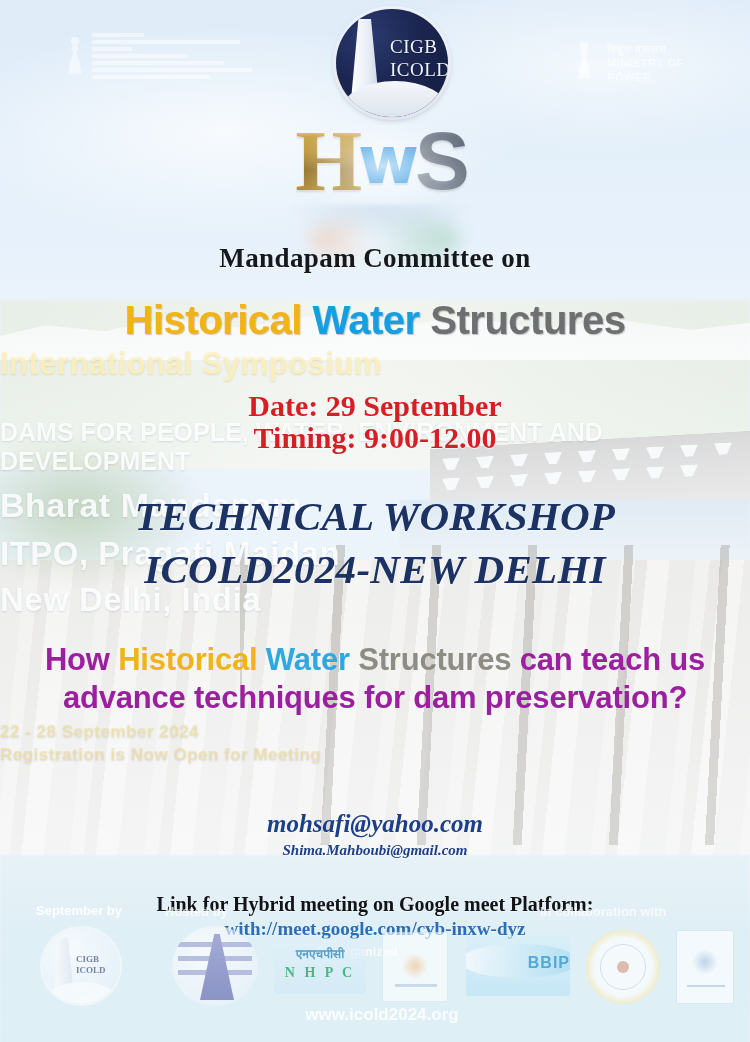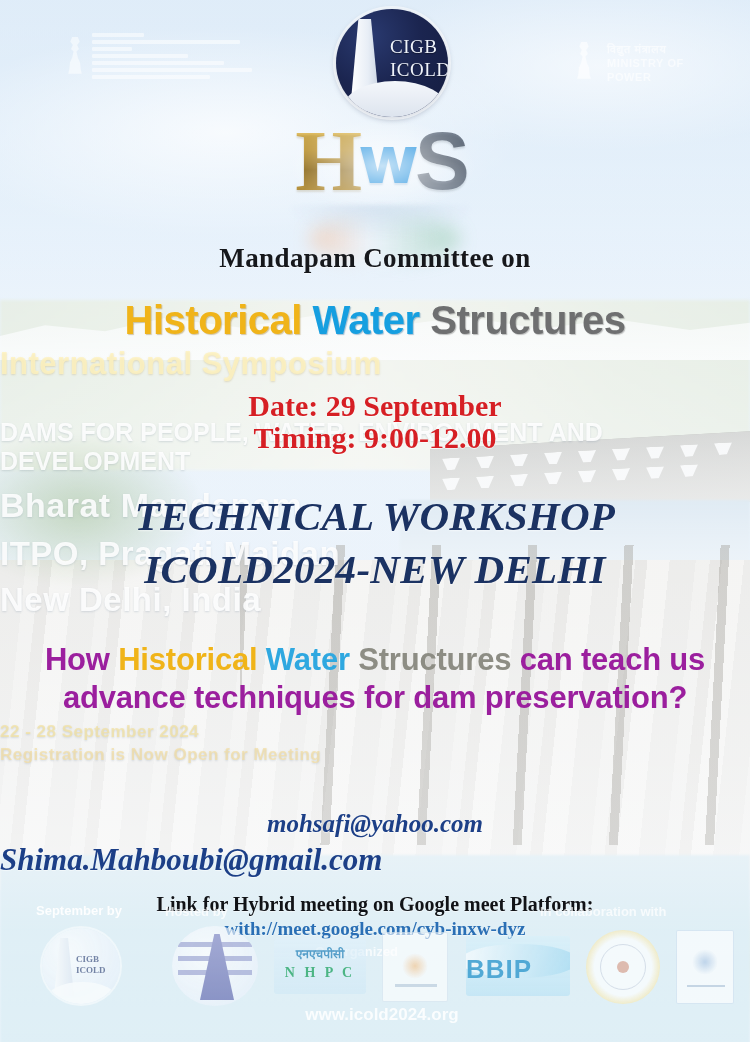--- a/index.html
+++ b/index.html
@@ -274,23 +274,23 @@
   .question .q-hist { color:#f0b419; }
   .question .q-watr { color:#2fa8e0; }
   .question .q-strc { color:#8d8d84; }
 
   .email1 {
     position:absolute; top:810px; width:100%; text-align:center;
     font-family:"Liberation Serif", serif; font-style:italic; font-weight:700;
     font-size:25px; color:#1c3f87; text-shadow:0 1px 1px rgba(255,255,255,.55);
   }
   .email2 {
-    position:absolute; top:842px; width:100%; 
+    position:absolute; top:842px; width:100%; text-align:center;
     font-family:"Liberation Serif", serif; font-style:italic; font-weight:700;
-    font-size:31px; color:#1c3f87; text-shadow:0 1px 1px rgba(255,255,255,.55);
+    font-size:15px; color:#1c3f87; text-shadow:0 1px 1px rgba(255,255,255,.55);
   }
 
   .meet-label {
     position:absolute; top:893px; width:100%; text-align:center;
     font-family:"Liberation Serif", serif; font-weight:700; font-size:20px;
     color:#111317; text-shadow:0 1px 1px rgba(255,255,255,.6);
   }
   .meet-url {
     position:absolute; top:918px; width:100%; text-align:center;
     font-family:"Liberation Serif", serif; font-weight:700; font-size:19px;
@@ -370,22 +370,22 @@
     left:466px; top:18px; width:104px; height:60px;
     background:linear-gradient(180deg, rgba(215,240,250,.86), rgba(180,225,245,.80));
     border-radius:3px; overflow:hidden;
   }
   .lg-sjvn .wave {
     position:absolute; left:-6px; top:8px; width:118px; height:34px;
     border-radius:50%;
     background:linear-gradient(90deg, rgba(255,255,255,.9), rgba(120,200,235,.55));
   }
   .lg-sjvn .tx {
-    position:absolute; left:0; right:0; top:18px; text-align:left;
-    font-size:26px; font-weight:800; color:#1b8fc9;
+    position:absolute; left:0; right:0; top:18px; text-align:right;
+    font-size:16px; font-weight:800; color:#1b8fc9;
     font-family:"Liberation Sans", sans-serif; letter-spacing:1px;
   }
 
   .lg-circle {
     left:586px; top:12px; width:74px; height:74px; border-radius:50%;
     background:radial-gradient(circle, rgba(255,255,255,.9) 55%, rgba(250,220,120,.75) 78%, rgba(246,206,90,.65) 100%);
   }
   .lg-circle .inner {
     position:absolute; left:14px; top:14px; width:46px; height:46px;
     border-radius:50%; border:1px solid rgba(190,200,215,.7);

